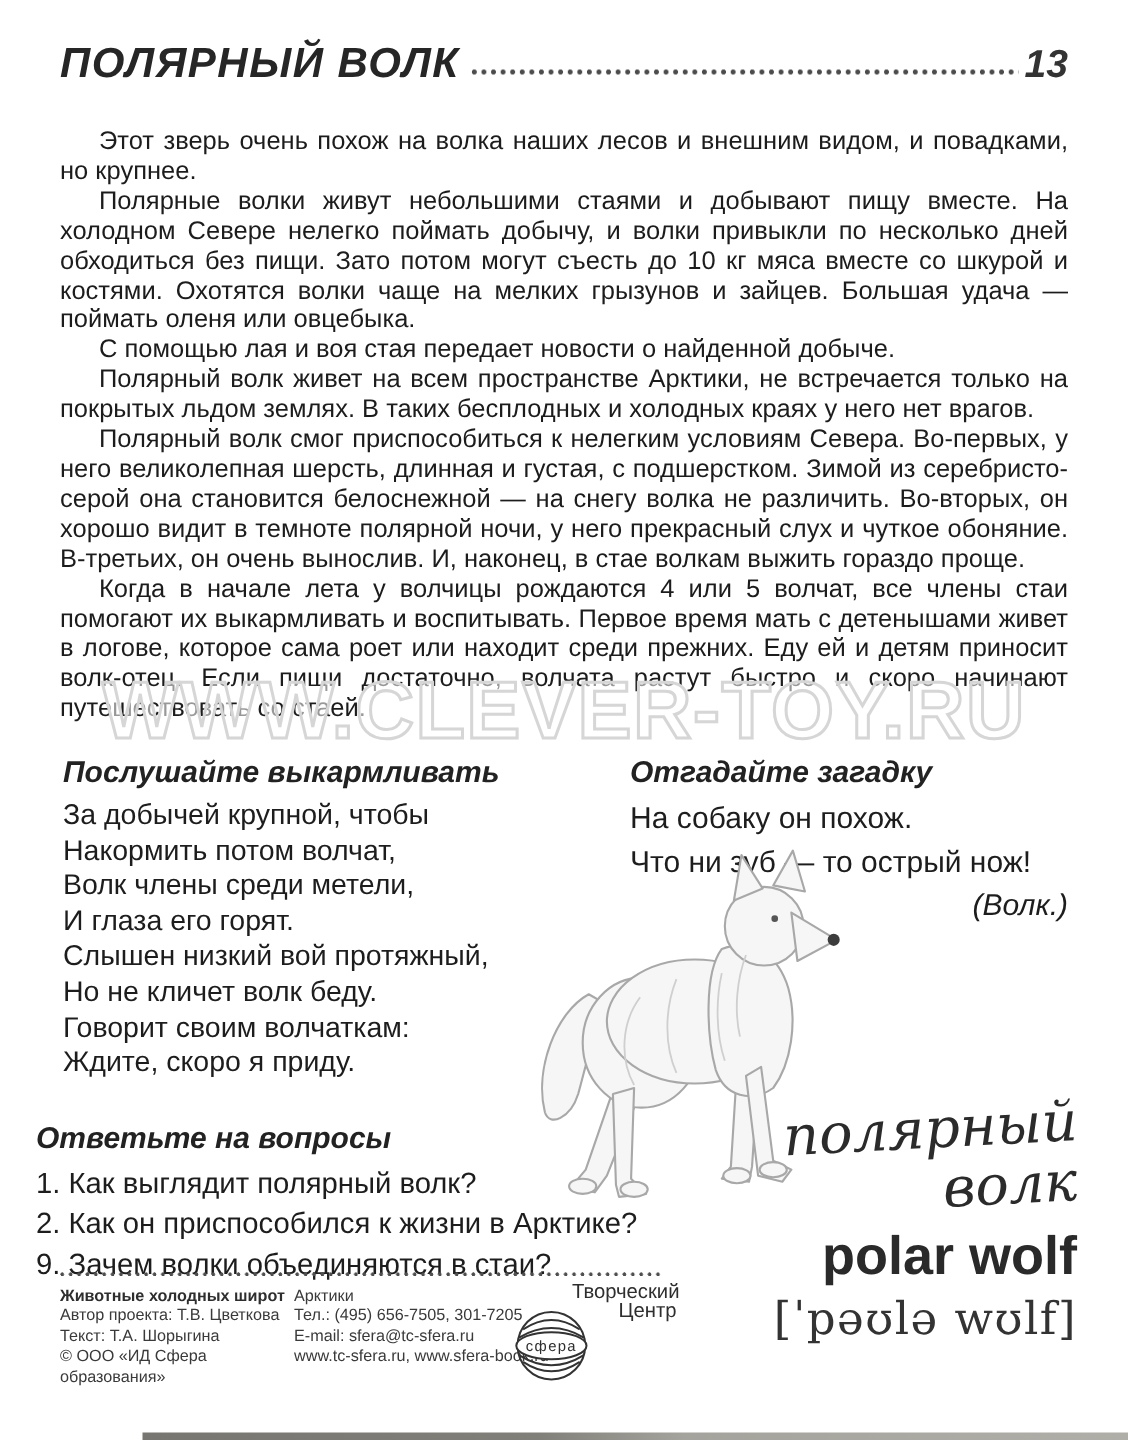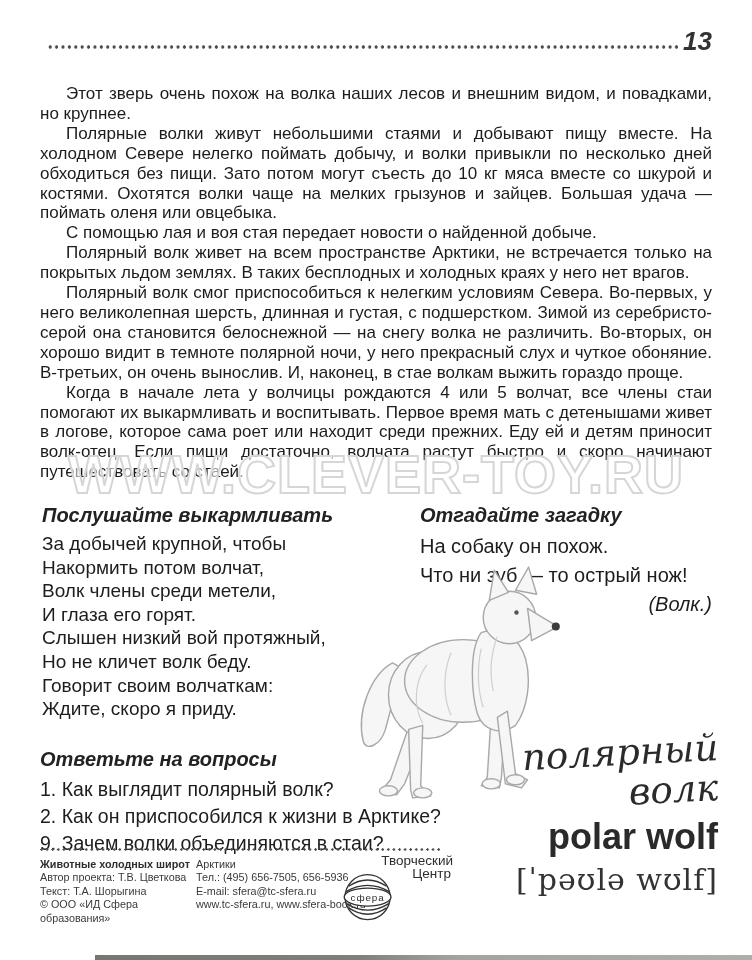--- a/index.html
+++ b/index.html
@@ -51,21 +51,21 @@
     margin:0 0 5px 0;
   }
   .poem{position:absolute;left:42px;top:504px;width:350px;}
   .poem .line{font-size:19px;line-height:23.6px;}
   .riddle{position:absolute;left:420px;top:504px;width:300px;}
   .riddle .line{font-size:20px;line-height:29px;}
   .riddle .answer{
     font-size:20px;line-height:29px;font-style:italic;text-align:right;padding-right:8px;
   }
   
-  .questions{position:absolute;left:40px;top:748px;width:470px;}
+  .questions{position:absolute;left:24px;top:748px;width:470px;}
   .questions .line{font-size:19.5px;line-height:27px;}
   
   .vocab{position:absolute;right:34px;top:728px;text-align:right;}
   .handwrite{
     font-family:"DejaVu Serif", serif;font-style:italic;
     font-size:37px;line-height:40px;color:#2b2b2b;
     transform:rotate(-3deg);transform-origin:right center;
   }
   .english{
     font-size:36px;font-weight:bold;color:#2a2a2a;margin-top:12px;line-height:34px;
@@ -99,20 +99,21 @@
   }
   
   .wolf{position:absolute;left:330px;top:562px;width:252px;height:242px;}
 </style>
 </head>
 <body>
 
 <div class="page">
 
   <div class="header">
+    <span class="title">ПОЛЯРНЫЙ ВОЛК</span>
     <span class="leader"></span>
     <span class="pageno">13</span>
   </div>
 
   <div class="article">
     <p>Этот зверь очень похож на волка наших лесов и внешним видом, и повадками, но крупнее.</p>
     <p>Полярные волки живут небольшими стаями и добывают пищу вместе. На холодном Севере нелегко поймать добычу, и волки привыкли по несколько дней обходиться без пищи. Зато потом могут съесть до 10 кг мяса вместе со шкурой и костями. Охотятся волки чаще на мелких грызунов и зайцев. Большая удача — поймать оленя или овцебыка.</p>
     <p>С помощью лая и воя стая передает новости о найденной добыче.</p>
     <p>Полярный волк живет на всем пространстве Арктики, не встречается только на покрытых льдом землях. В таких бесплодных и холодных краях у него нет врагов.</p>
     <p>Полярный волк смог приспособиться к нелегким условиям Севера. Во-первых, у него великолепная шерсть, длинная и густая, с подшерстком. Зимой из серебристо-серой она становится белоснежной — на снегу волка не различить. Во-вторых, он хорошо видит в темноте полярной ночи, у него прекрасный слух и чуткое обоняние. В-третьих, он очень вынослив. И, наконец, в стае волкам выжить гораздо проще.</p>
@@ -199,21 +200,21 @@
   <div class="pub-dots"></div>
   <div class="publisher">
     <div class="pub-col1">
       <div class="pub-series">Животные холодных широт</div>
       <div>Автор проекта: Т.В. Цветкова</div>
       <div>Текст: Т.А. Шорыгина</div>
       <div>© ООО «ИД Сфера образования»</div>
     </div>
     <div class="pub-col2">
       <div>Арктики</div>
-      <div>Тел.: (495) 656-7505, 656-5936</div>
+      <div>Тел.: (495) 656-7505, 301-7205</div>
       <div>E-mail: sfera@tc-sfera.ru</div>
       <div>www.tc-sfera.ru, www.sfera-book.ru</div>
     </div>
     <div class="logo">
       <div class="logo-text1">Творческий</div>
       <div class="logo-text2">Центр</div>
       <svg class="logo-svg" width="72" height="56" viewBox="0 0 80 62" xmlns="http://www.w3.org/2000/svg">
         <g stroke="#333" fill="none" stroke-width="1.5">
           <circle cx="34" cy="30" r="25"></circle>
           <path d="M13,18 Q34,4 55,18"></path>

